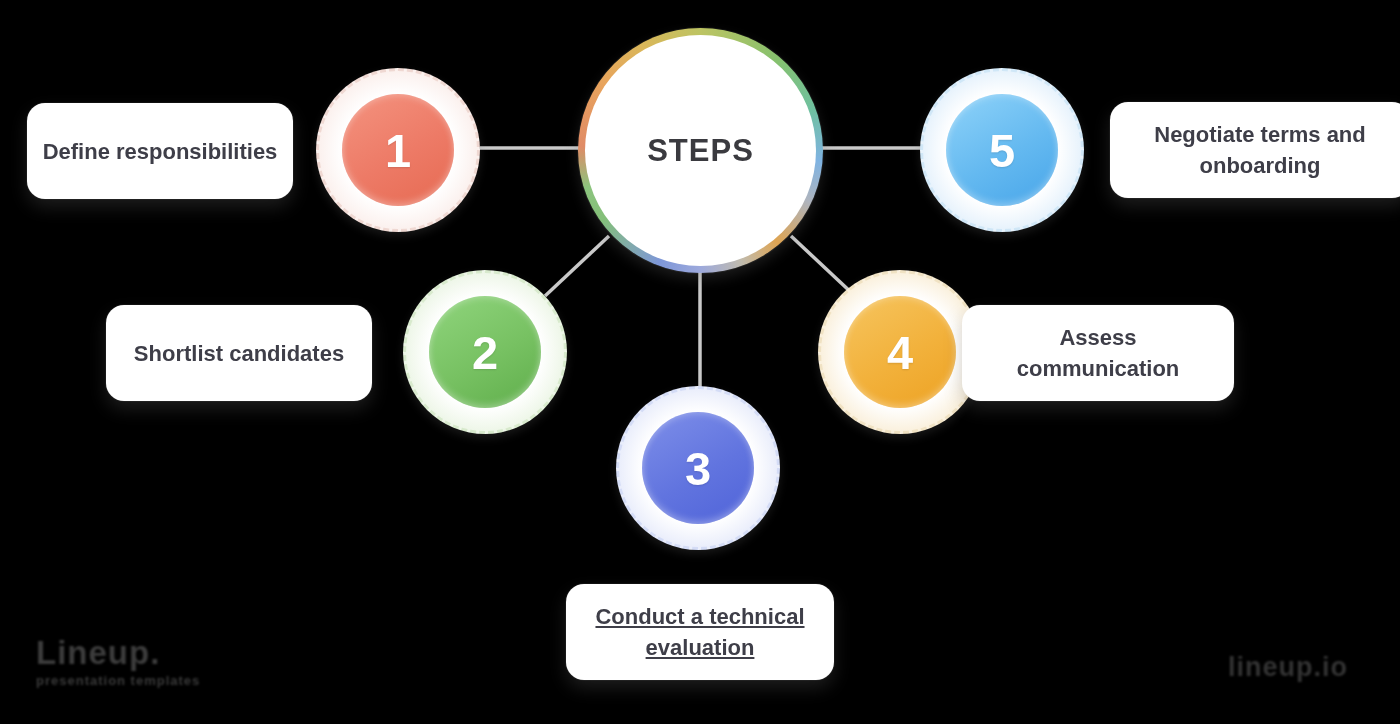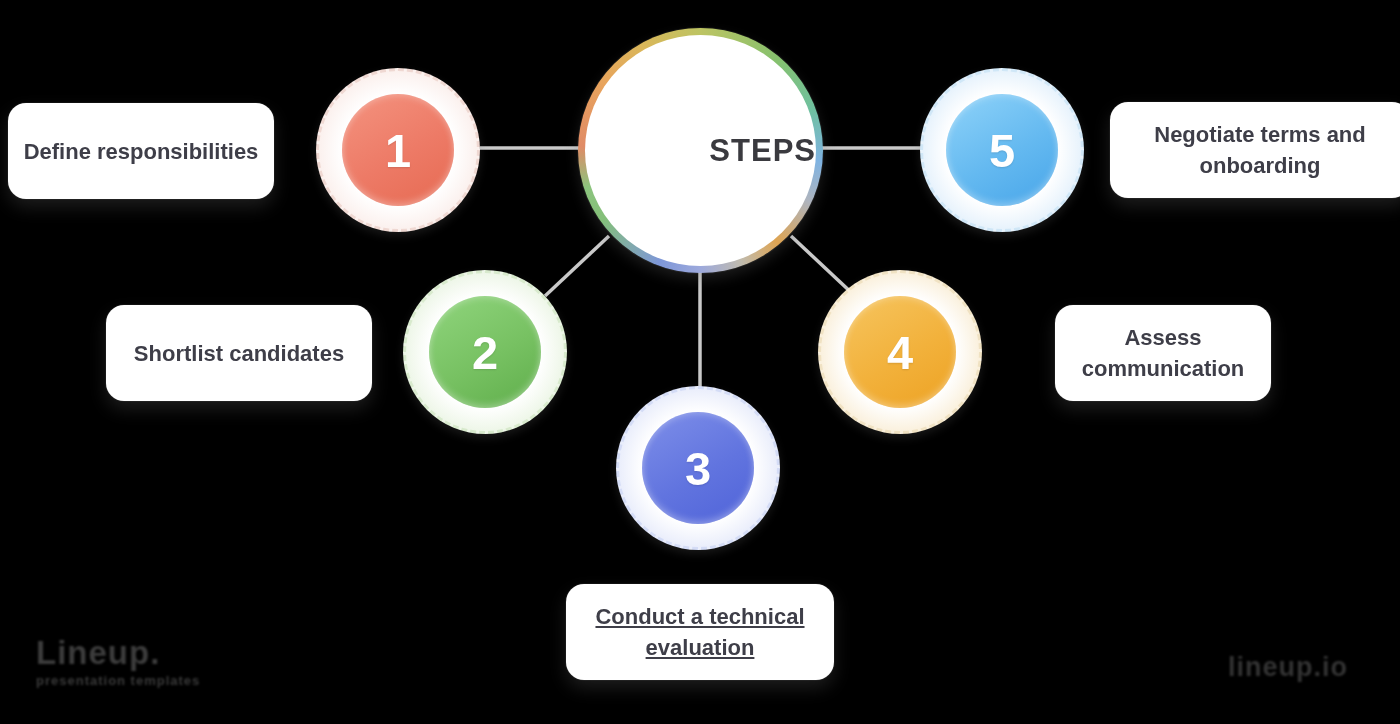--- a/index.html
+++ b/index.html
@@ -14,21 +14,21 @@
   .hub{
     position:absolute;left:578px;top:28px;width:245px;height:245px;border-radius:50%;
     background:conic-gradient(from 0deg,
       #BDC463 0deg,#86C16E 40deg,#6FC0A0 70deg,#7FB3E2 95deg,#AEB4BE 115deg,
       #DEA452 140deg,#C0BBAE 160deg,#9DA9DC 180deg,#7E97D8 200deg,#84BF79 235deg,
       #8CC47E 252deg,#E08B66 272deg,#E8A45C 305deg,#D9B75A 332deg,#BDC463 360deg);
     box-shadow:0 0 0 1px rgba(255,255,255,0.06), 0 6px 14px rgba(110,110,110,0.25);
   }
   .hub-inner{
     position:absolute;left:7px;top:7px;right:7px;bottom:7px;border-radius:50%;
-    background:#ffffff;display:flex;align-items:center;justify-content:flex-end;
+    background:#ffffff;display:flex;align-items:center;justify-content:center;
   }
   .hub-title{
     font-size:31px;font-weight:700;color:#3A3A3F;letter-spacing:1px;
   }
   
   .badge{position:absolute;width:164px;height:164px;}
   .badge-ring{
     position:absolute;left:0;top:0;width:164px;height:164px;border-radius:50%;
     box-sizing:border-box;border:3px dashed var(--dash);
     background:radial-gradient(circle, #ffffff 50%, var(--ring) 72%);
@@ -50,24 +50,24 @@
   .pos-badge-4{left:818px;top:270px;}
   .pos-badge-5{left:920px;top:68px;}
   
   .label-box{
     position:absolute;background:#ffffff;border-radius:18px;
     display:flex;align-items:center;justify-content:center;text-align:center;
     color:#3E3E48;font-size:22px;font-weight:600;line-height:31px;
     box-shadow:0 8px 18px rgba(105,105,105,0.28), 0 0 0 1px rgba(255,255,255,0.05);
     padding:8px 14px;box-sizing:border-box;
   }
-  .pos-box-1{left:8px;top:103px;width:266px;height:96px;}
+  .pos-box-1{left:27px;top:103px;width:266px;height:96px;}
   .pos-box-2{left:106px;top:305px;width:266px;height:96px;}
   .pos-box-3{left:566px;top:584px;width:268px;height:96px;text-decoration:underline;}
-  .pos-box-4{left:1055px;top:305px;width:216px;height:96px;}
+  .pos-box-4{left:962px;top:305px;width:272px;height:96px;}
   .pos-box-5{left:1110px;top:102px;width:300px;height:96px;}
   
   .wm{position:absolute;color:#3C3C3C;filter:blur(1.3px);user-select:none;}
   .wm-left{left:36px;top:636px;}
   .wm-left-title{font-size:33px;font-weight:700;letter-spacing:1px;line-height:34px;}
   .wm-left-tagline{font-size:13px;font-weight:600;letter-spacing:1px;margin-top:3px;color:#3A3A3A;}
   .wm-right{left:1228px;top:652px;font-size:27px;font-weight:700;letter-spacing:1px;color:#333333;}
 </style>
 </head>
 <body>

